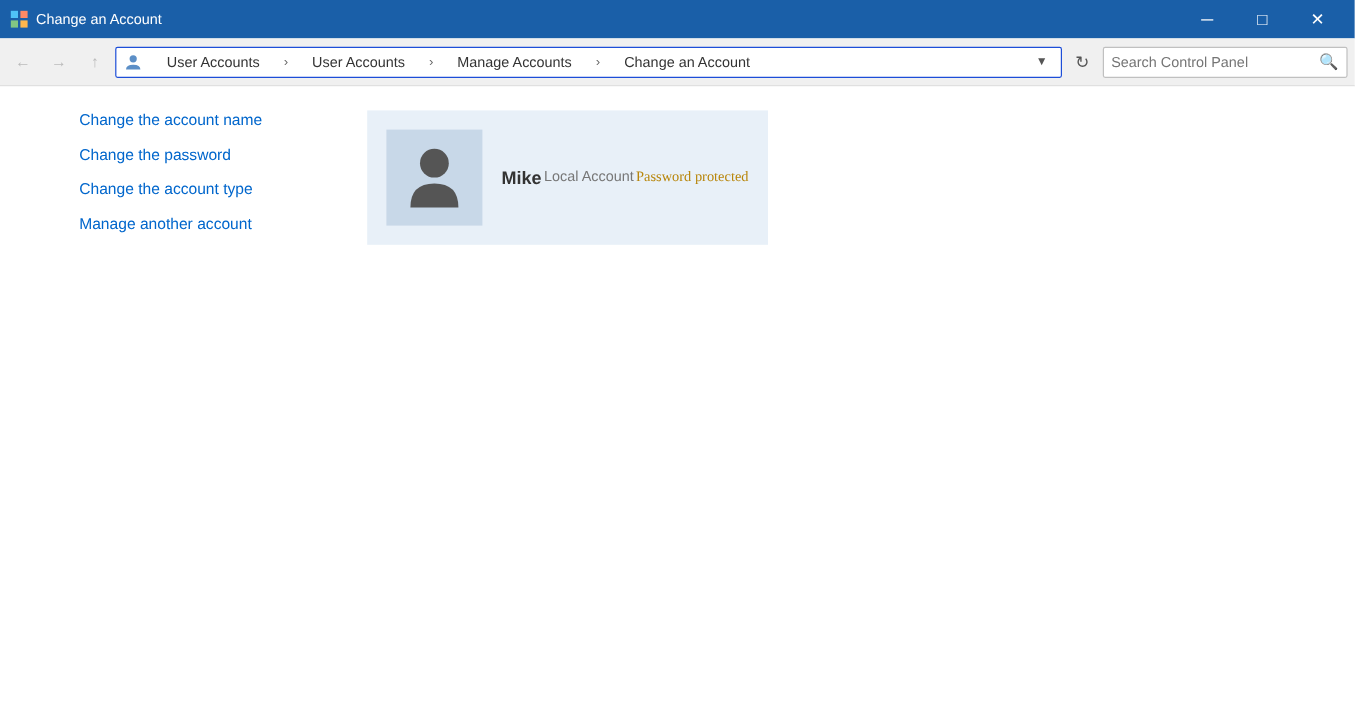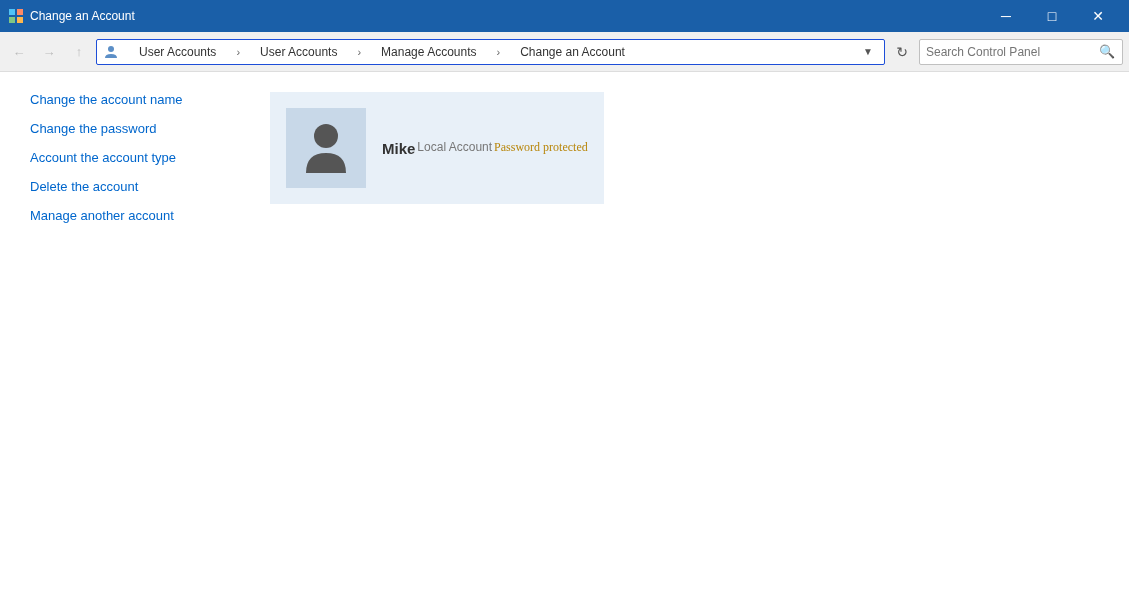--- a/index.html
+++ b/index.html
@@ -182,20 +182,21 @@
     }
 
     .content-area {
       display: flex;
       gap: 40px;
       align-items: flex-start;
     }
 
     .links-section {
       min-width: 200px;
+      margin-left: 36px;
     }
 
     .account-link {
       display: block;
       font-size: 13px;
       color: #0066cc;
       text-decoration: none;
       margin-bottom: 14px;
       cursor: pointer;
     }
@@ -298,22 +299,21 @@
   </div>
 </div>
 
 <div class="main-content">
 
   <div class="content-area">
 
     <div class="links-section">
       <a class="account-link">Change the account name</a>
       <a class="account-link">Change the password</a>
-      <a class="account-link">Account the account type</a>
-      <a class="account-link">Delete the account</a>
+      <a class="account-link">Change the account type</a>
       <a class="account-link manage">Manage another account</a>
     </div>
 
     <div class="account-card">
       <div class="account-avatar">
 
         <svg width="50" height="60" viewBox="0 0 50 60">
           <circle cx="25" cy="18" r="12" fill="#555"></circle>
           <path d="M5 55 Q5 35 25 35 Q45 35 45 55" fill="#555"></path>
         </svg>

